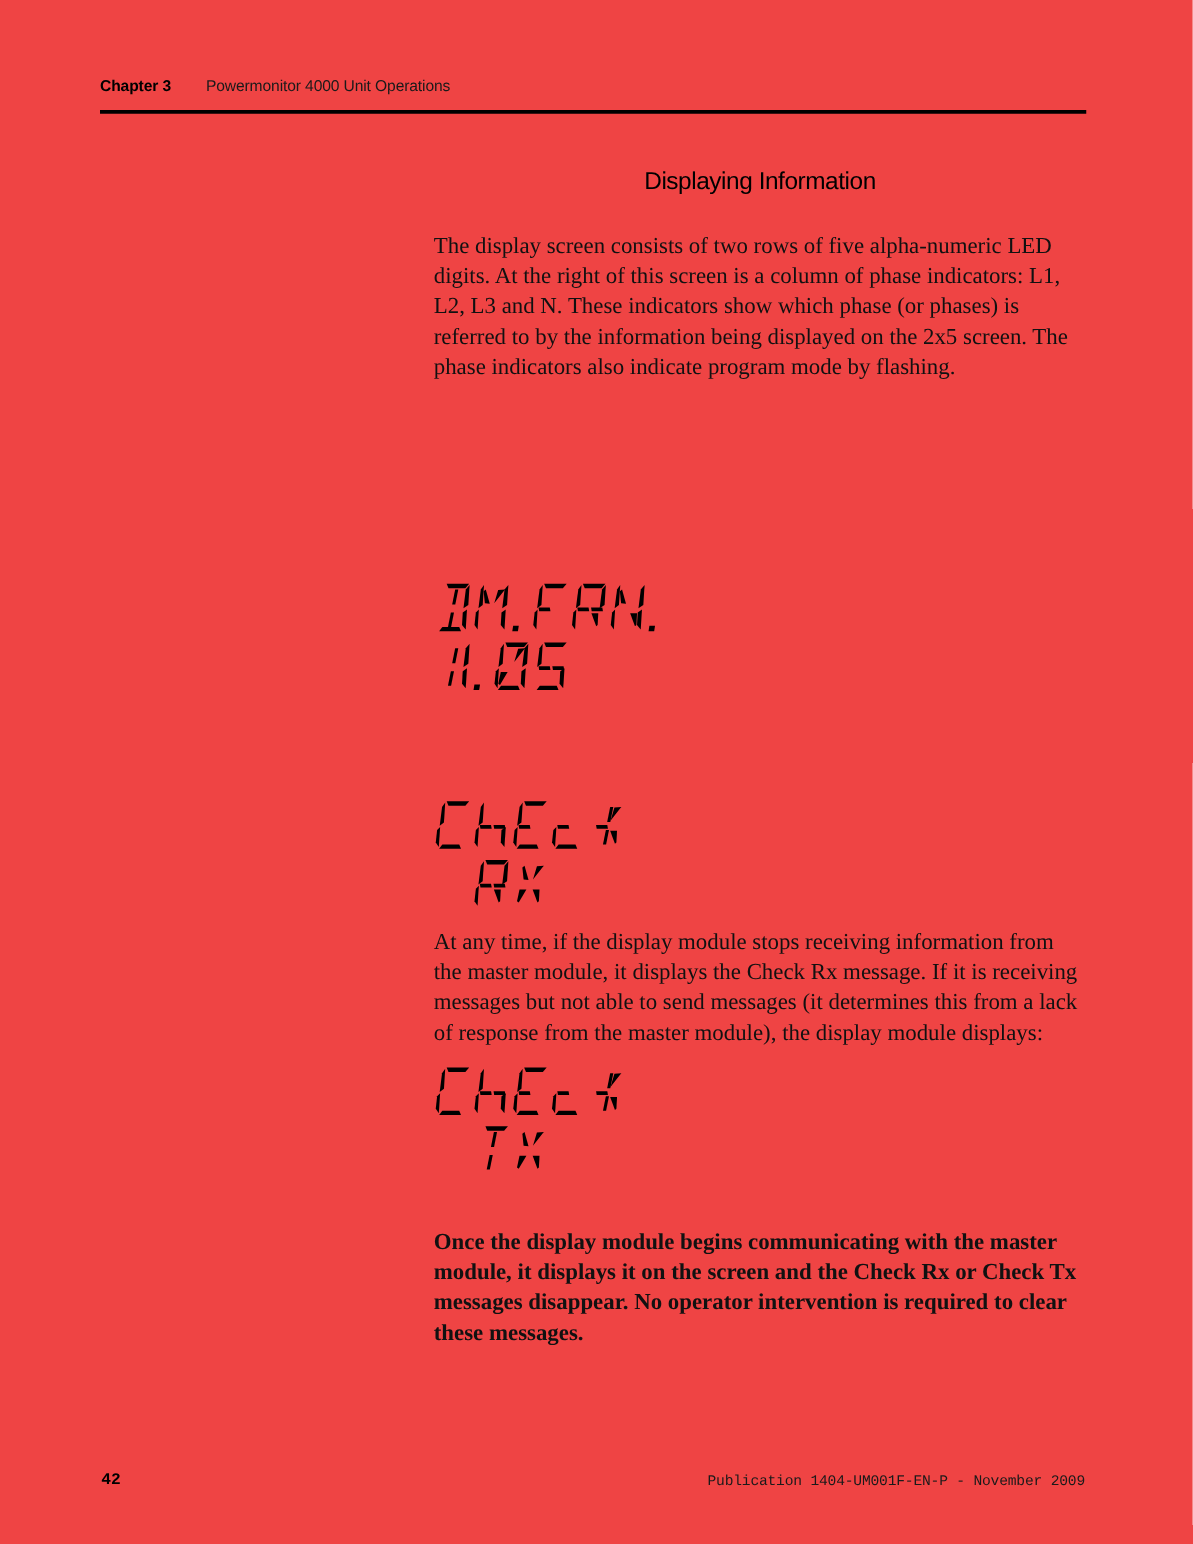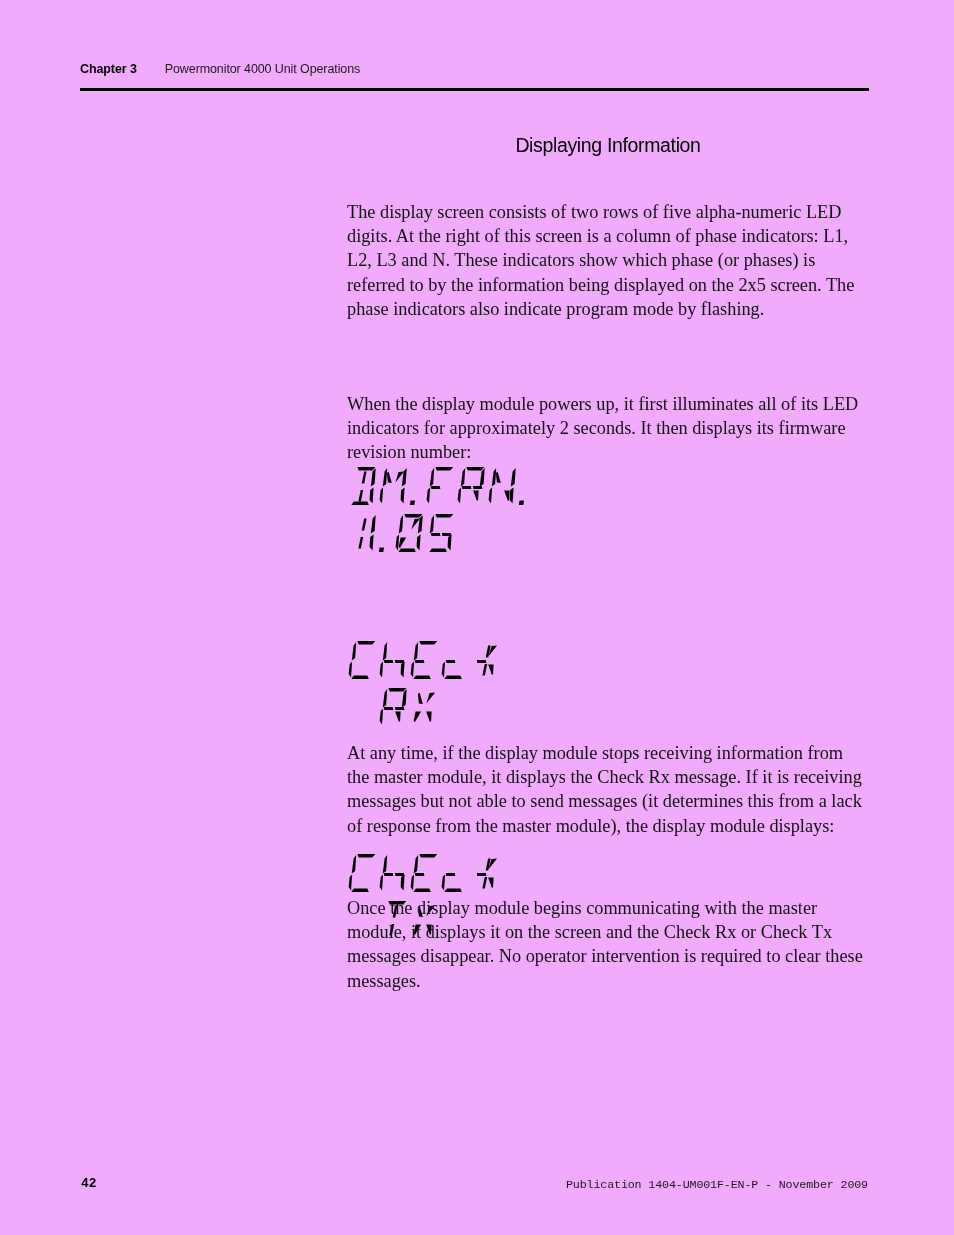--- a/index.html
+++ b/index.html
@@ -12,21 +12,21 @@
     height: 1235px;
     position: relative;
     font-family: "Liberation Serif", serif;
     color: #000000;
     overflow: hidden;
   }
 
   .page {
     position: absolute;
     inset: 0;
-    background: #f0abfc;
+    background: #ef4444;
   }
 
   
   .header {
     position: absolute;
     left: 80px;
     top: 62px;
     width: 790px;
     display: flex;
     align-items: baseline;
@@ -122,27 +122,24 @@
 
   <div class="header">
     <span class="header-chapter">Chapter 3</span>
     <span class="header-title">Powermonitor 4000 Unit Operations</span>
   </div>
   <div class="header-rule"></div>
 
   <div class="blk" style="top:134px; width:522px;">
     <h2 class="section-heading">Displaying Information</h2>
   </div>
-  <div class="blk" style="top:184px; width:522px;margin-top:16px;">
+  <div class="blk" style="top:184px; width:522px;">
     <p class="body-text">The display screen consists of two rows of five alpha-numeric LED digits. At the right of this screen is a column of phase indicators: L1, L2, L3 and N. These indicators show which phase (or phases) is referred to by the information being displayed on the 2x5 screen. The phase indicators also indicate program mode by flashing.</p>
   </div>
 
-  <div class="blk" style="top:392px; width:522px;">
-    <p class="body-text">When the display module powers up, it first illuminates all of its LED indicators for approximately 2 seconds. It then displays its firmware revision number:</p>
-  </div>
 
   <div class="led-block" id="led-0" style="top:466px;">
       <span class="led-line"><span class="led-char"><svg width="31" height="41" viewBox="0 0 54 82">
             <g transform="skewX(-9) translate(7,0)">
               <path class="seg-on" d="M 10,2  L 46,2  L 41,9  L 14,9  Z"></path>
               <path class="seg-on" d="M 10,78 L 45,78 L 41,71 L 14,71 Z"></path>
               <path class="seg-on" d="M 47,4  L 50,36 L 43,41 L 42,11 Z"></path>
               <path class="seg-on" d="M 49,43 L 52,75 L 45,68 L 43,48 Z"></path>
               <path class="seg-on" d="M 25,11 L 30,11 L 29,35 L 24,35 Z"></path>
               <path class="seg-on" d="M 24,48 L 29,48 L 28,71 L 23,71 Z"></path>
@@ -331,20 +328,20 @@
           </svg></span><span class="led-char"><svg width="31" height="41" viewBox="0 0 54 82">
             <g transform="skewX(-9) translate(7,0)">
               <path class="seg-on" d="M 12,11 L 22,34 L 14,33 L 9,14  Z"></path>
               <path class="seg-on" d="M 43,11 L 41,14 L 29,33 L 32,12 Z"></path>
               <path class="seg-on" d="M 10,49 L 21,49 L 12,70 L 9,68  Z"></path>
               <path class="seg-on" d="M 31,49 L 42,49 L 44,68 L 42,70 Z"></path>
             </g>
           </svg></span></span>
     </div>
 
-  <div class="blk" style="top:896px; width:522px;">
+  <div class="blk" style="top:981px; width:522px;font-weight:bold;">
     <p class="body-text">Once the display module begins communicating with the master module, it displays it on the screen and the Check Rx or Check Tx messages disappear. No operator intervention is required to clear these messages.</p>
   </div>
 
   <div class="footer-page">42</div>
   <div class="footer-pub">Publication 1404-UM001F-EN-P - November 2009</div>
 
 </div>
 
 </body></html>

